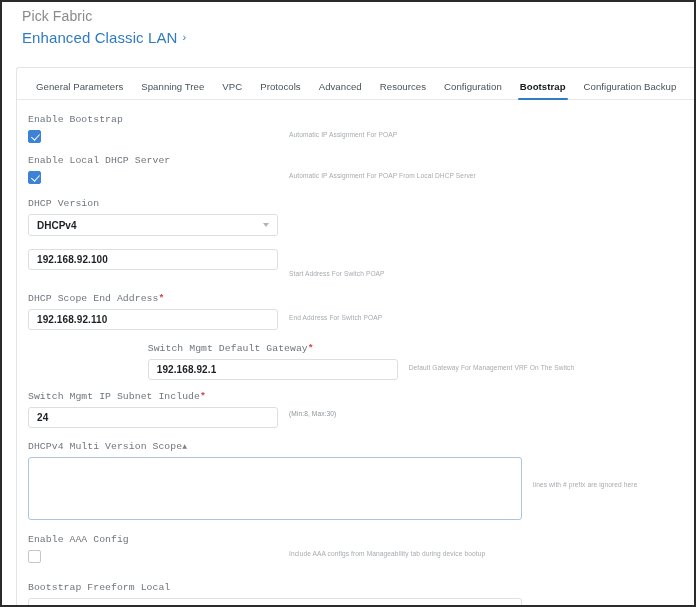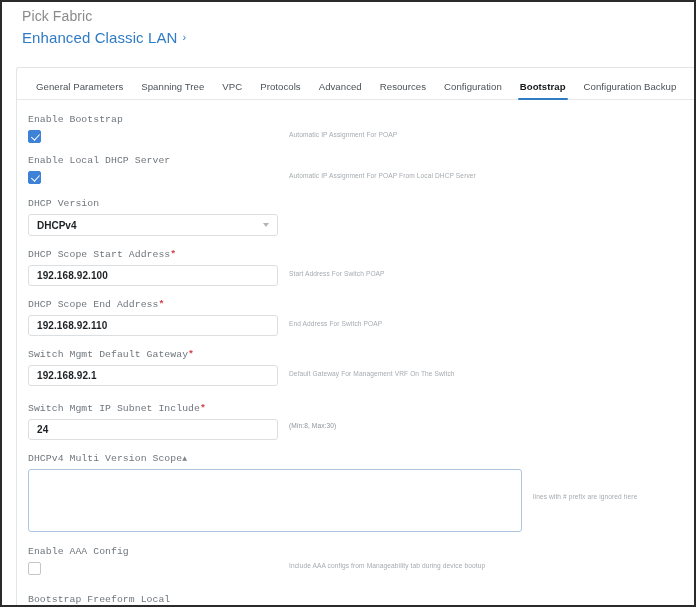--- a/index.html
+++ b/index.html
@@ -249,39 +249,38 @@
           <div class="label">DHCP Version</div>
           <div class="select">
             <span>DHCPv4</span>
             <span class="chev"></span>
           </div>
         </div>
       </div>
 
       <div class="field" style="margin-bottom:13px;">
         <div class="field-left">
-          <div class="label"><span>DHCP Scope Start Address</span><span class="req">*</span></div>
           <div class="input">
             <span>192.168.92.100</span>
           </div>
         </div>
         <div class="help" style="padding-top:19px;">Start Address For Switch POAP</div>
       </div>
 
       <div class="field" style="margin-bottom:13px;">
         <div class="field-left">
           <div class="label"><span>DHCP Scope End Address</span><span class="req">*</span></div>
           <div class="input">
             <span>192.168.92.110</span>
           </div>
         </div>
         <div class="help" style="padding-top:19px;">End Address For Switch POAP</div>
       </div>
 
-      <div class="field" style="margin-bottom:17px;">
+      <div class="field" style="margin-bottom:11px;justify-content:center;">
         <div class="field-left">
           <div class="label"><span>Switch Mgmt Default Gateway</span><span class="req">*</span></div>
           <div class="input">
             <span>192.168.92.1</span>
           </div>
         </div>
         <div class="help" style="padding-top:19px;max-width:215px;">Default Gateway For Management VRF On The Switch</div>
       </div>
 
       <div class="field" style="margin-bottom:13px;">

